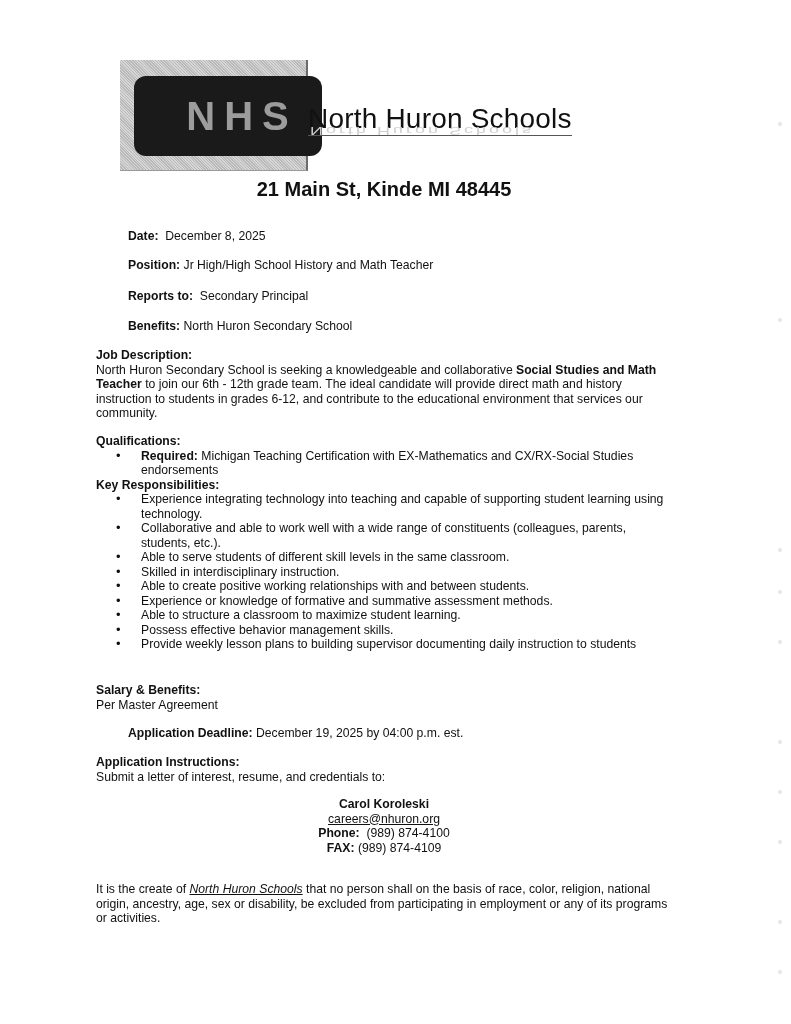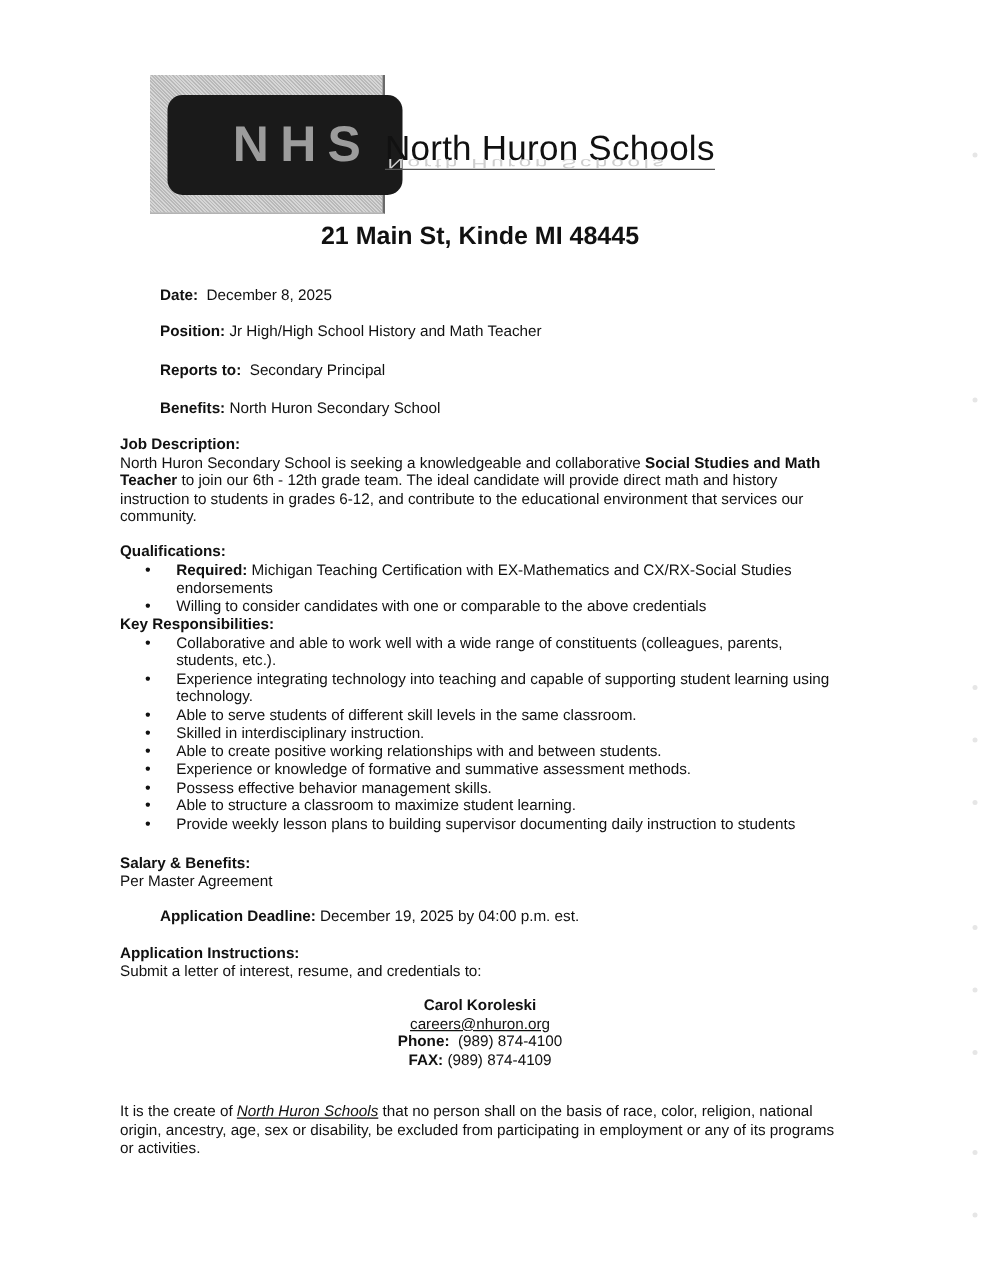--- a/index.html
+++ b/index.html
@@ -99,32 +99,31 @@
 
   <div class="section" style="top:348px;">
     <p class="label">Job Description:</p>
     <p><span>North Huron Secondary School is seeking a knowledgeable and collaborative </span><b>Social Studies and Math Teacher</b><span> to join our 6th - 12th grade team. The ideal candidate will provide direct math and history instruction to students in grades 6-12, and contribute to the educational environment that services our community.</span></p>
   </div>
 
   <div class="section" style="top:434px;">
     <p class="label">Qualifications:</p>
     <ul class="bullets">
       <li><b>Required:</b><span> Michigan Teaching Certification with EX-Mathematics and CX/RX-Social Studies endorsements</span></li>
-      <li><span>Willing to consider candidates with one or comparable to the above credentials</span></li>
     </ul>
     <p class="label">Key Responsibilities:</p>
     <ul class="bullets">
+      <li>Experience integrating technology into teaching and capable of supporting student learning using technology.</li>
       <li>Collaborative and able to work well with a wide range of constituents (colleagues, parents, students, etc.).</li>
-      <li>Experience integrating technology into teaching and capable of supporting student learning using technology.</li>
       <li>Able to serve students of different skill levels in the same classroom.</li>
       <li>Skilled in interdisciplinary instruction.</li>
       <li>Able to create positive working relationships with and between students.</li>
       <li>Experience or knowledge of formative and summative assessment methods.</li>
+      <li>Able to structure a classroom to maximize student learning.</li>
       <li>Possess effective behavior management skills.</li>
-      <li>Able to structure a classroom to maximize student learning.</li>
       <li>Provide weekly lesson plans to building supervisor documenting daily instruction to students</li>
     </ul>
   </div>
 
   <div class="section" style="top:683px;">
     <p class="label">Salary &amp; Benefits:</p>
     <p>Per Master Agreement</p>
   </div>
 
   <div class="section" style="top:726px;">

